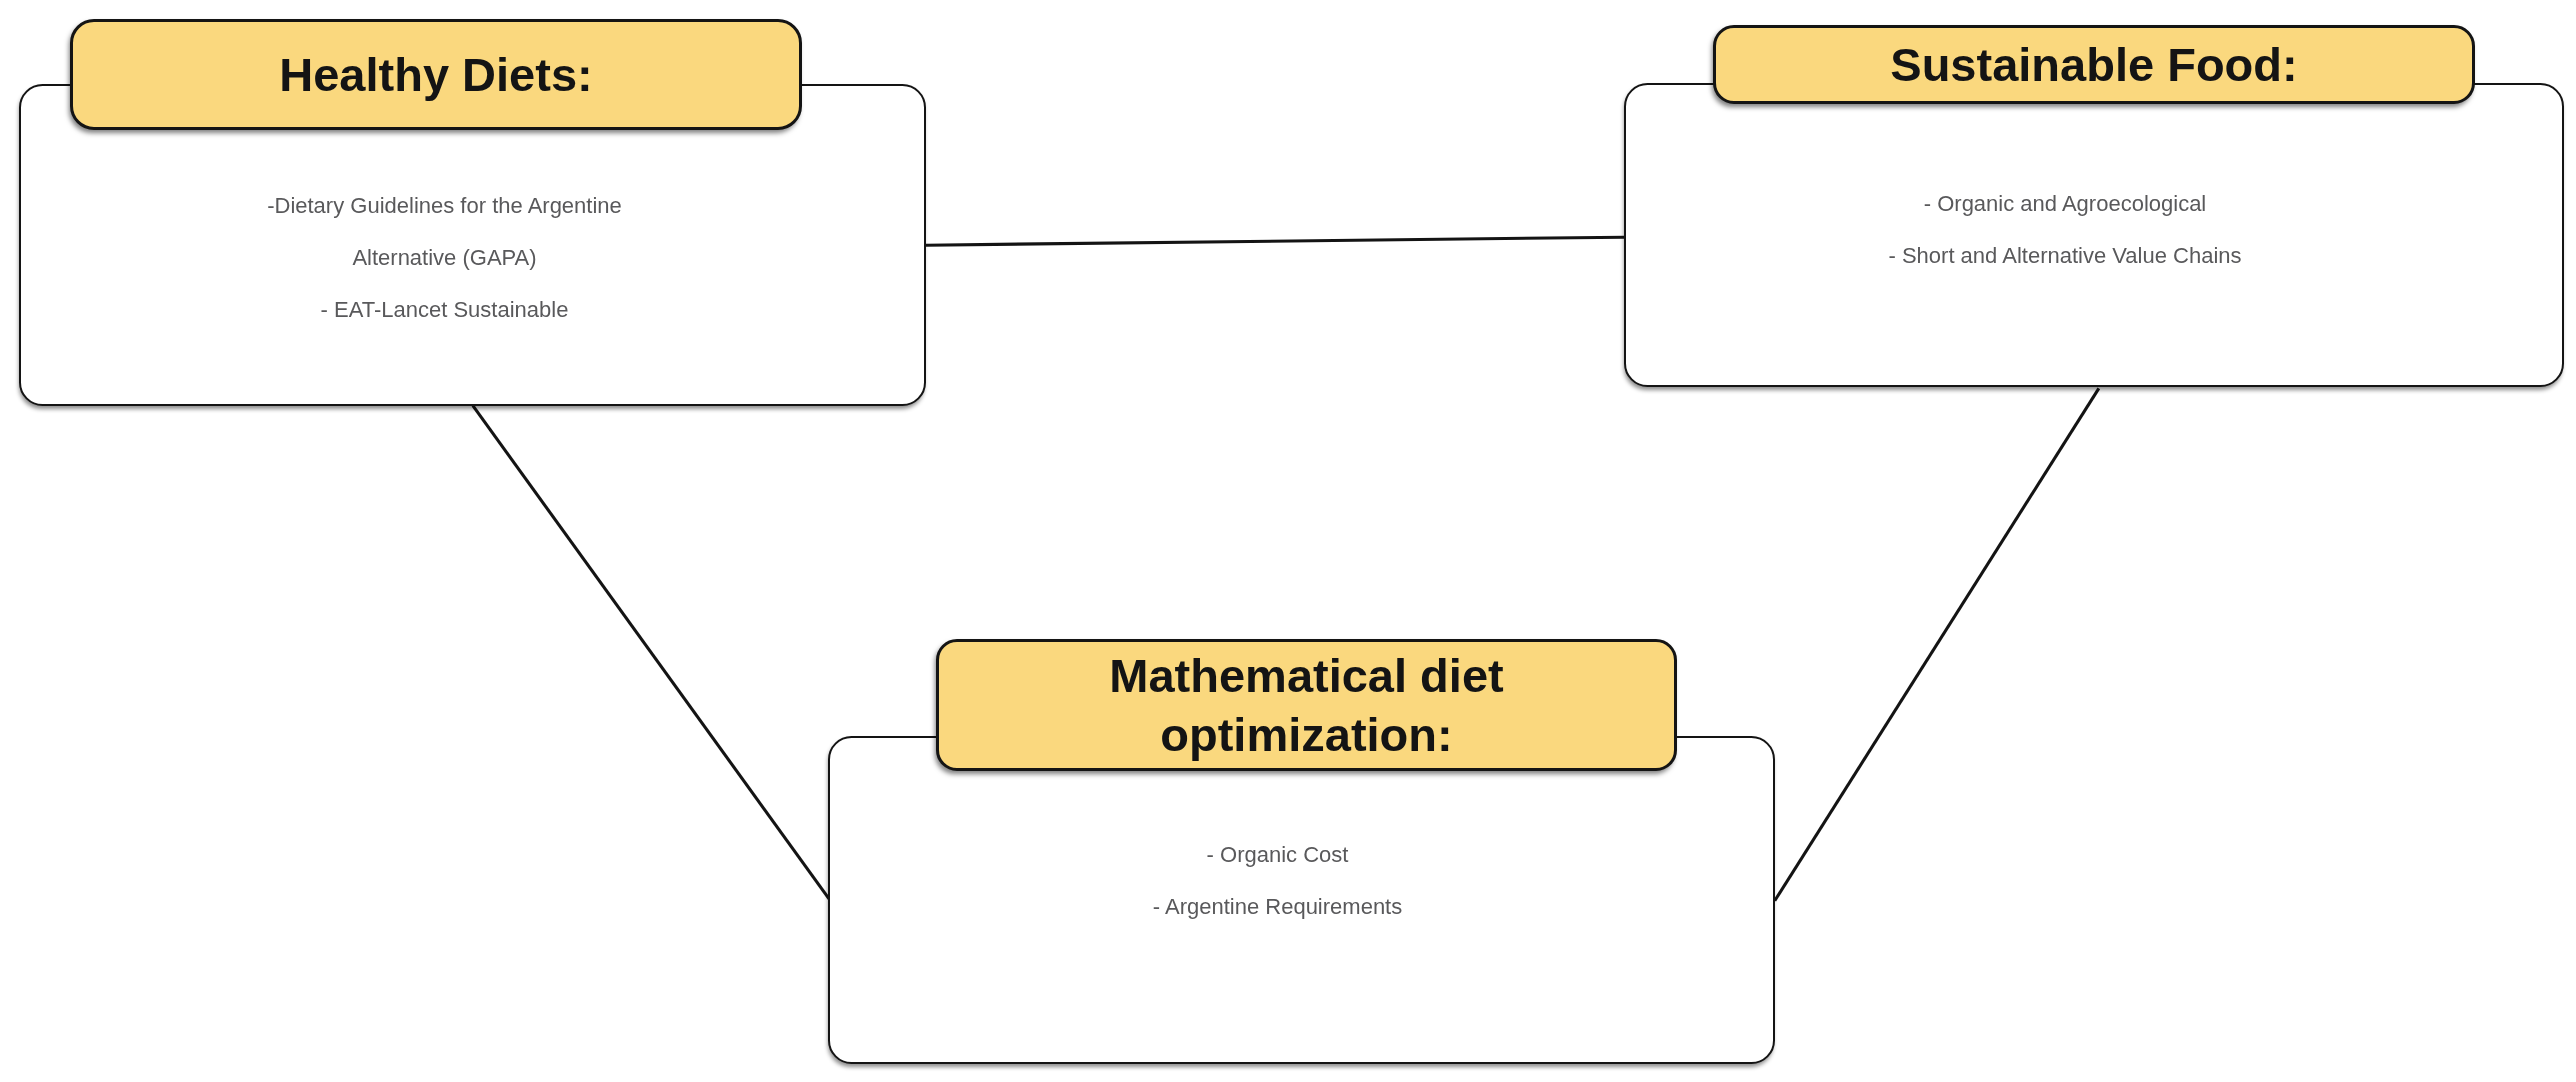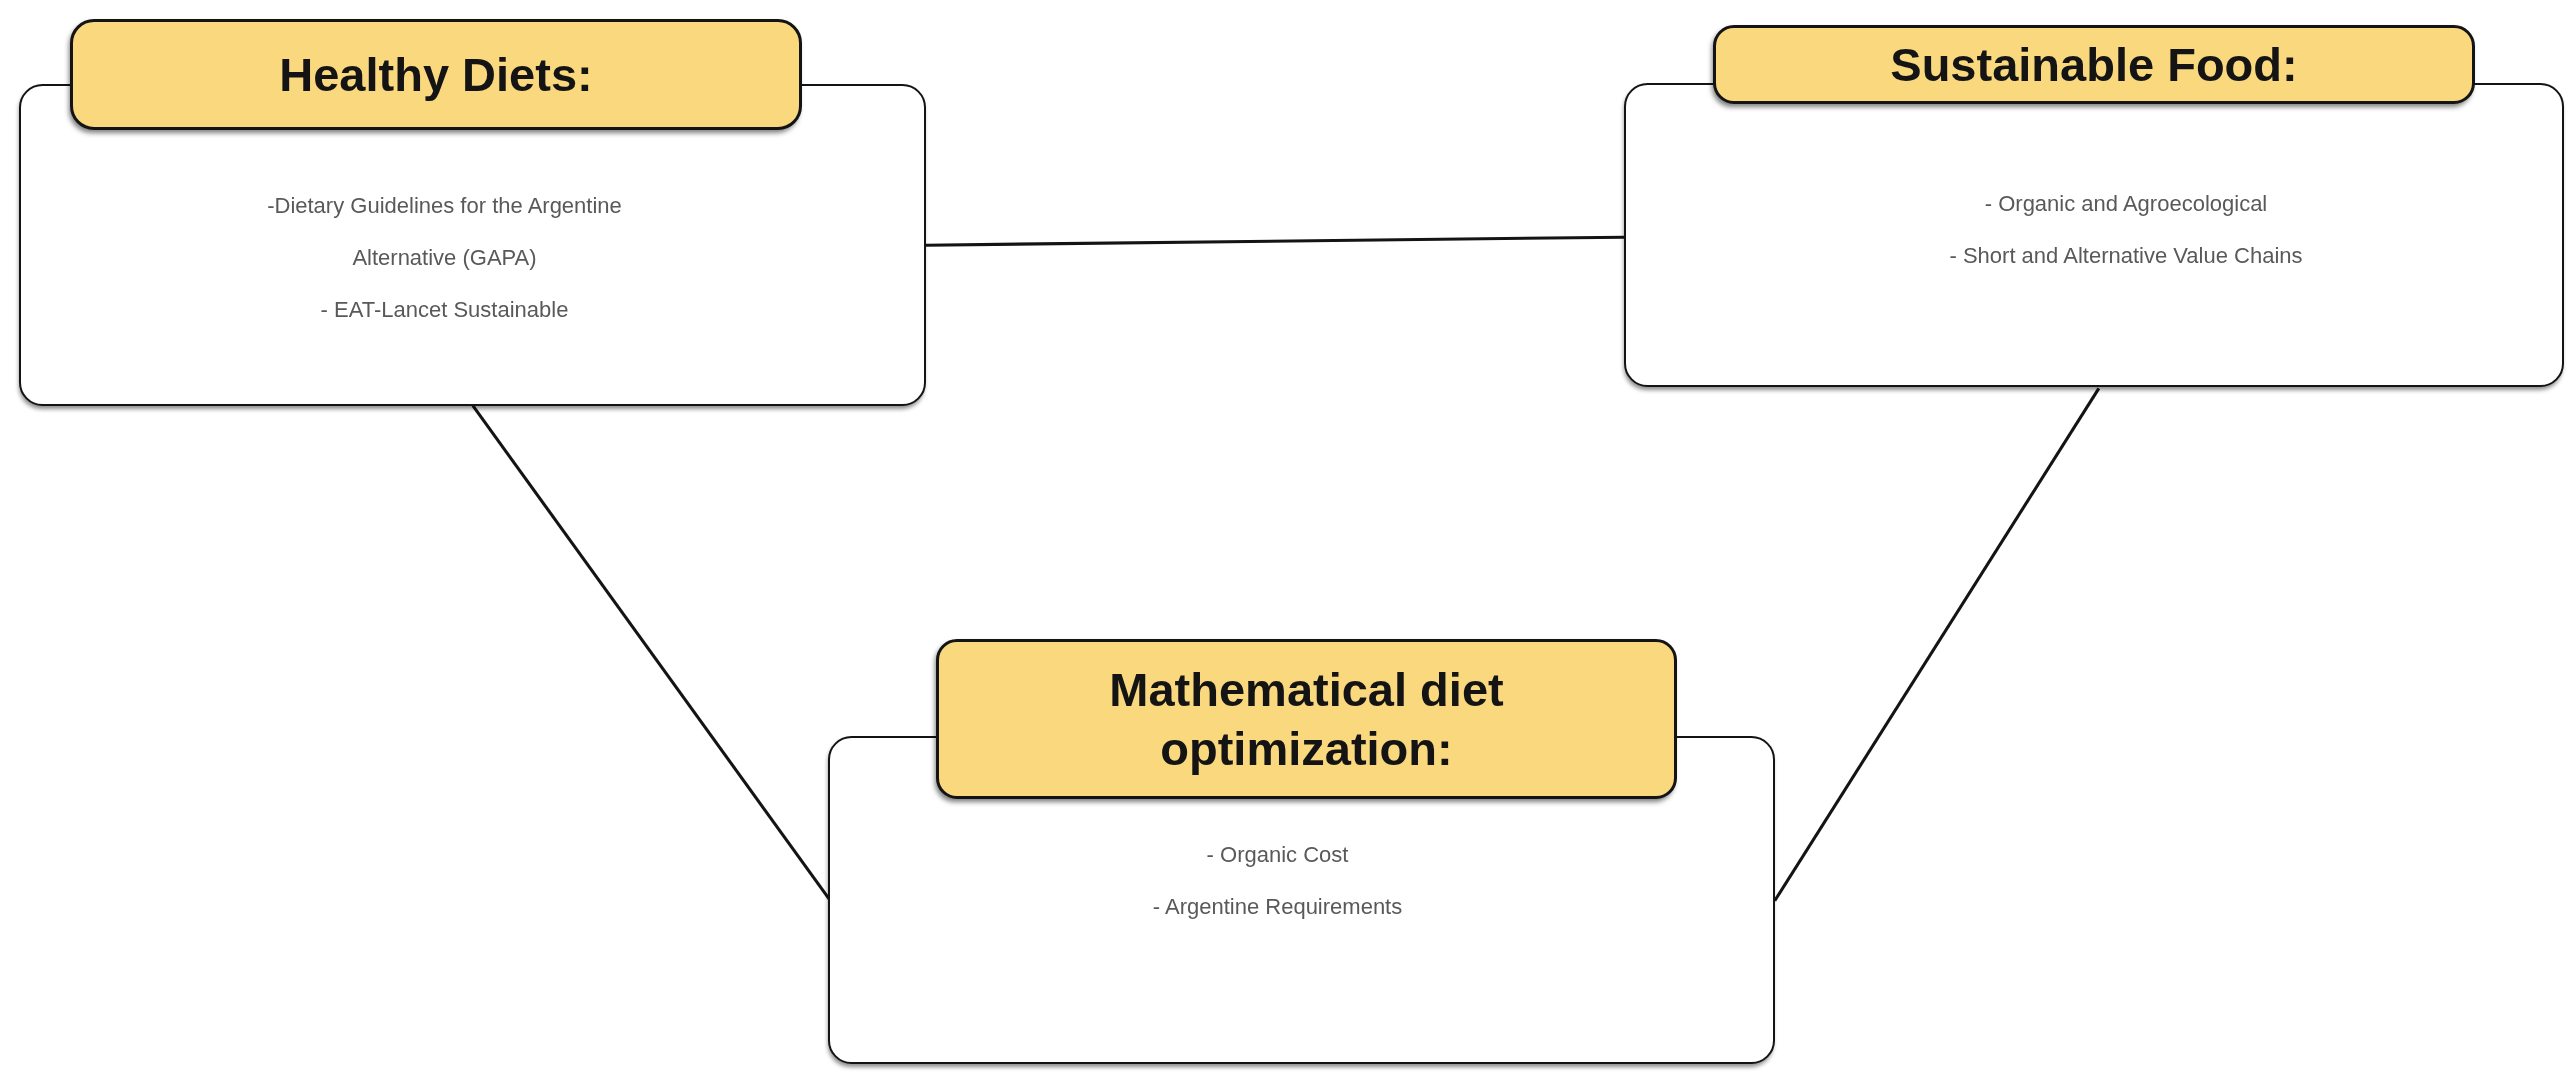--- a/index.html
+++ b/index.html
@@ -63,25 +63,25 @@
   }
 
   
   .hd-card { left: 19px;  top: 84px; width: 907px; height: 322px; }
   .hd-hdr  { left: 70px; top: 19px;  width: 732px; height: 111px; border-radius: 24px; }
   .hd-body { left: 19px;  top: 180px; width: 851px; }
 
   
   .sf-card { left: 1624px; top: 83px; width: 940px; height: 304px; }
   .sf-hdr  { left: 1713px; top: 25px;  width: 762px; height: 79px; }
-  .sf-body { left: 1685px; top: 178px; width: 882px; }
+  .sf-body { left: 1624px; top: 178px; width: 882px; }
 
   
   .mdo-card { left: 828px; top: 736px; width: 947px; height: 328px; }
-  .mdo-hdr  { left: 936px; top: 639px; width: 741px; height: 160px; }
+  .mdo-hdr  { left: 936px; top: 639px; width: 741px; height: 132px; }
   .mdo-body { left: 828px; top: 829px; width: 899px; }
 </style>
 </head>
 <body>
 
 <div class="canvas">
 
   <svg class="connectors" viewBox="0 0 4173 1754" xmlns="http://www.w3.org/2000/svg">
     <line x1="1500" y1="397" x2="2632" y2="384" stroke="#141414" stroke-width="5"></line>
     <line x1="766" y1="657" x2="1343" y2="1456" stroke="#141414" stroke-width="5"></line>

